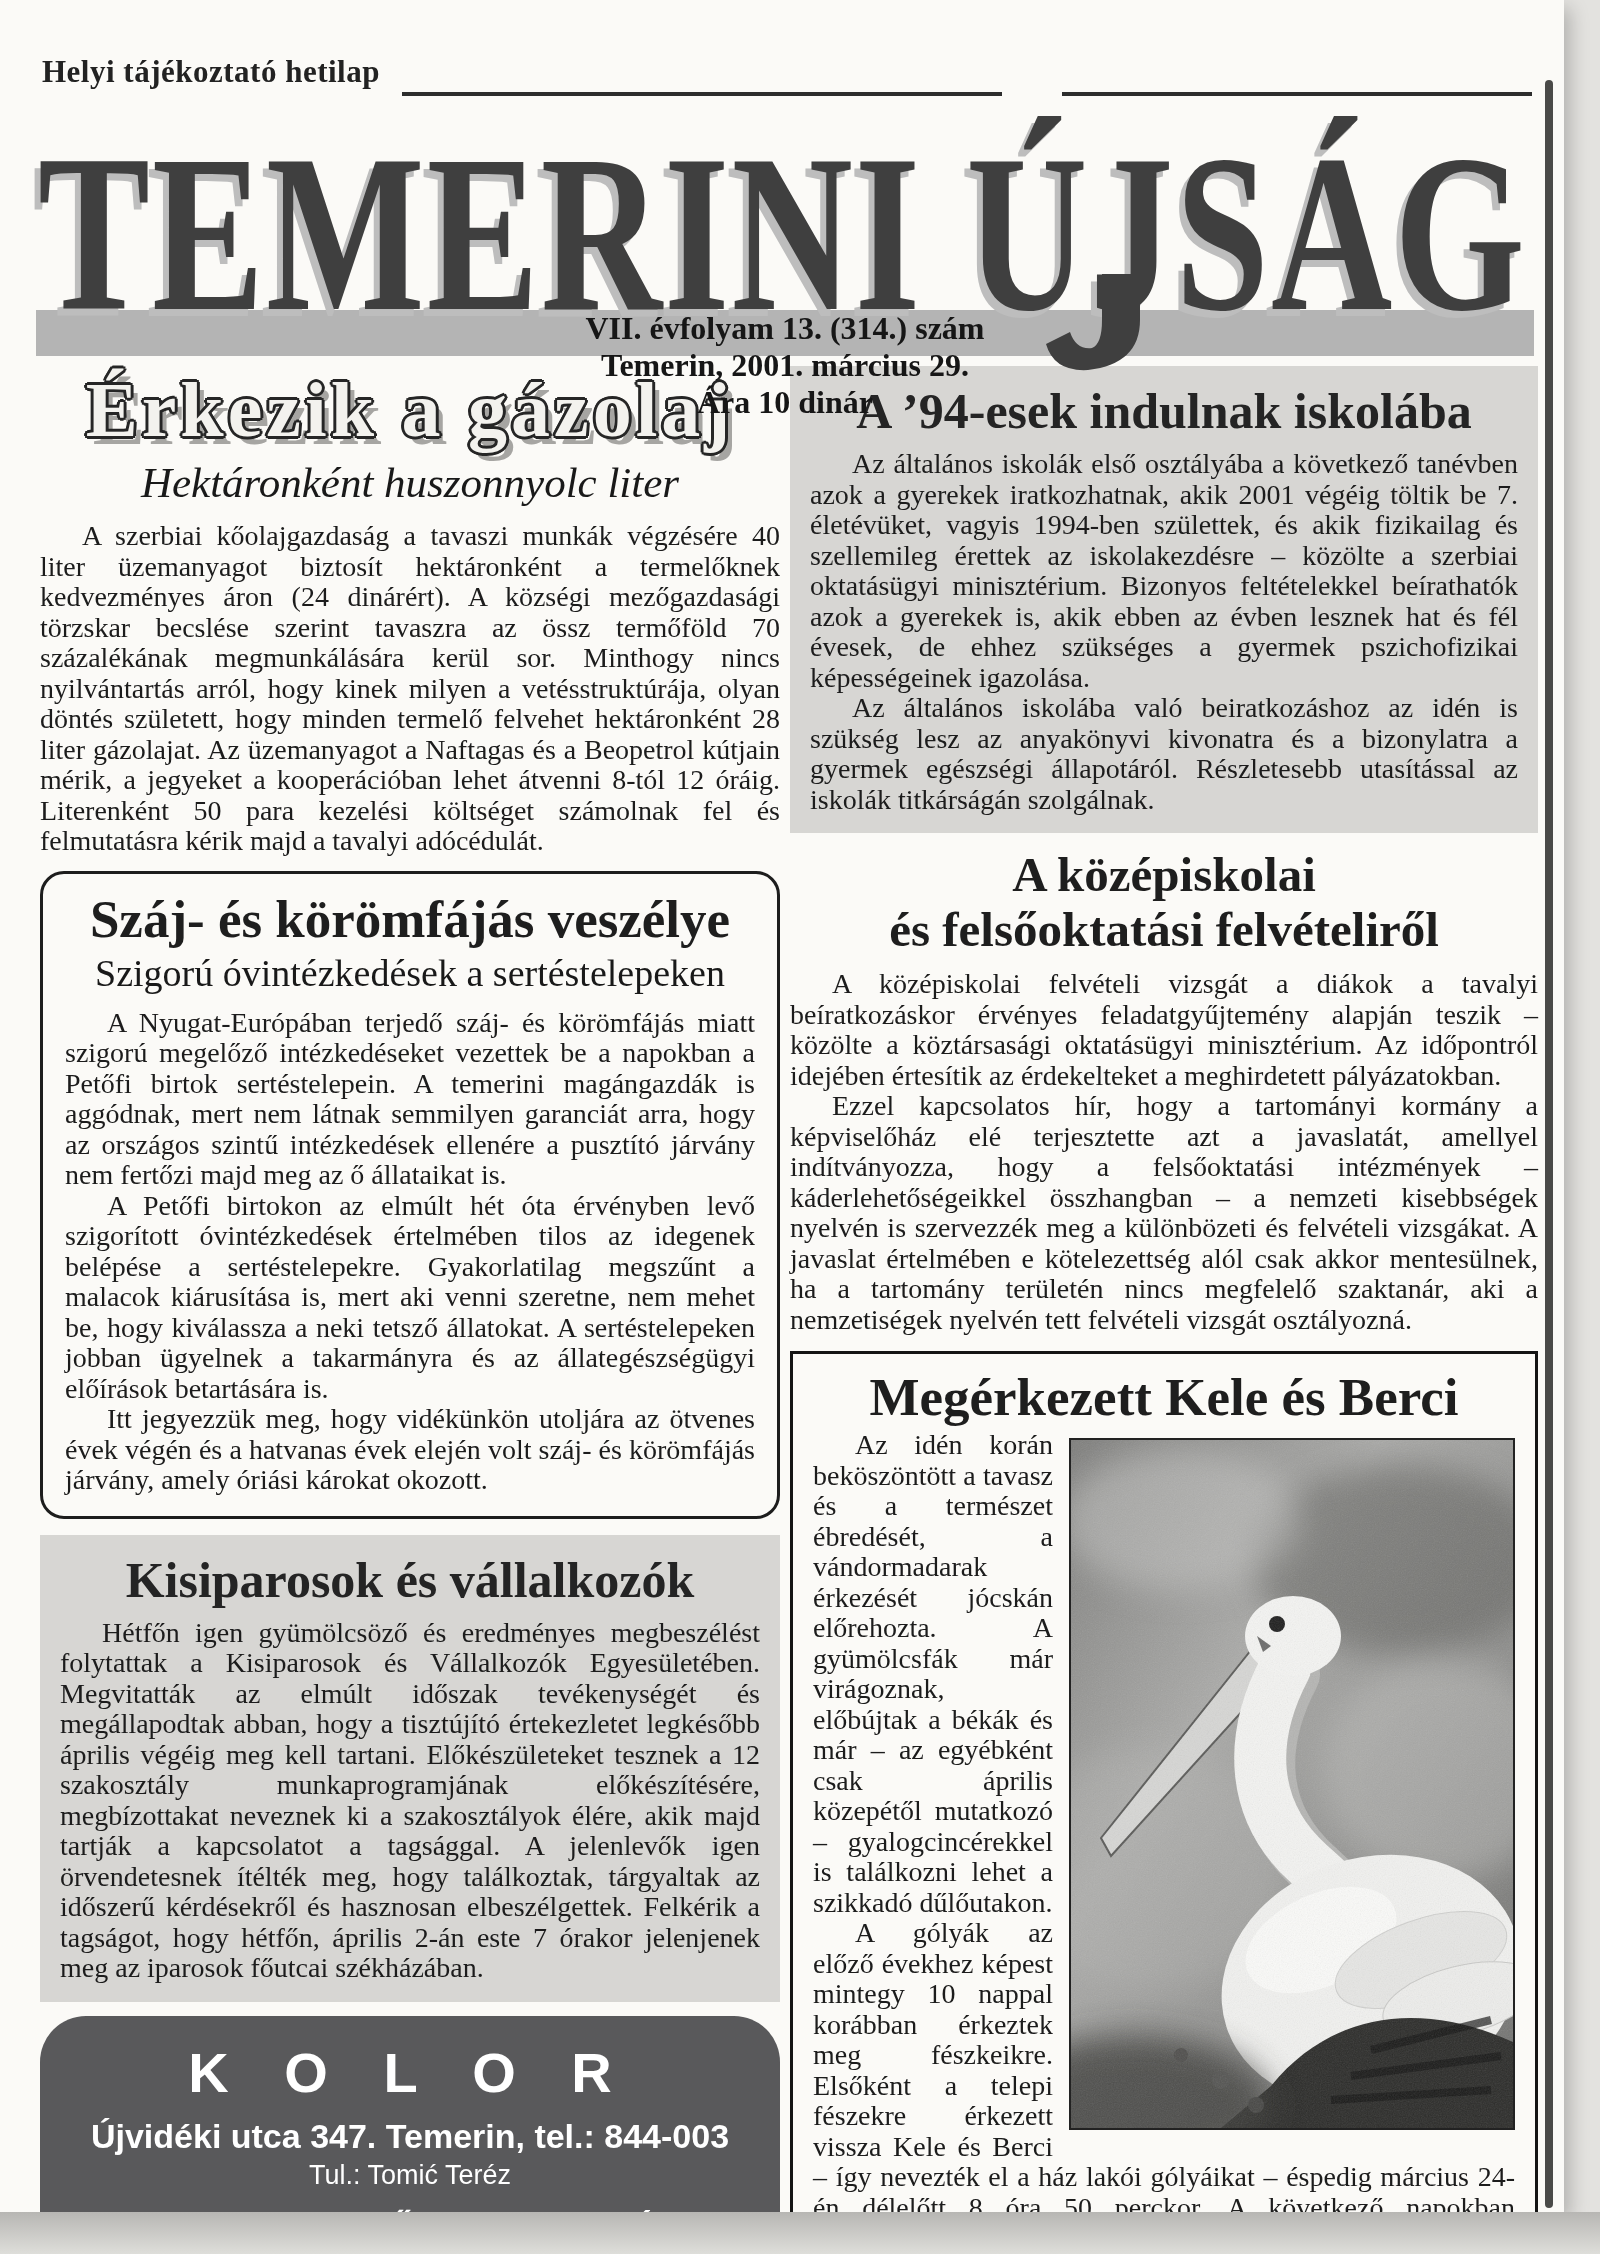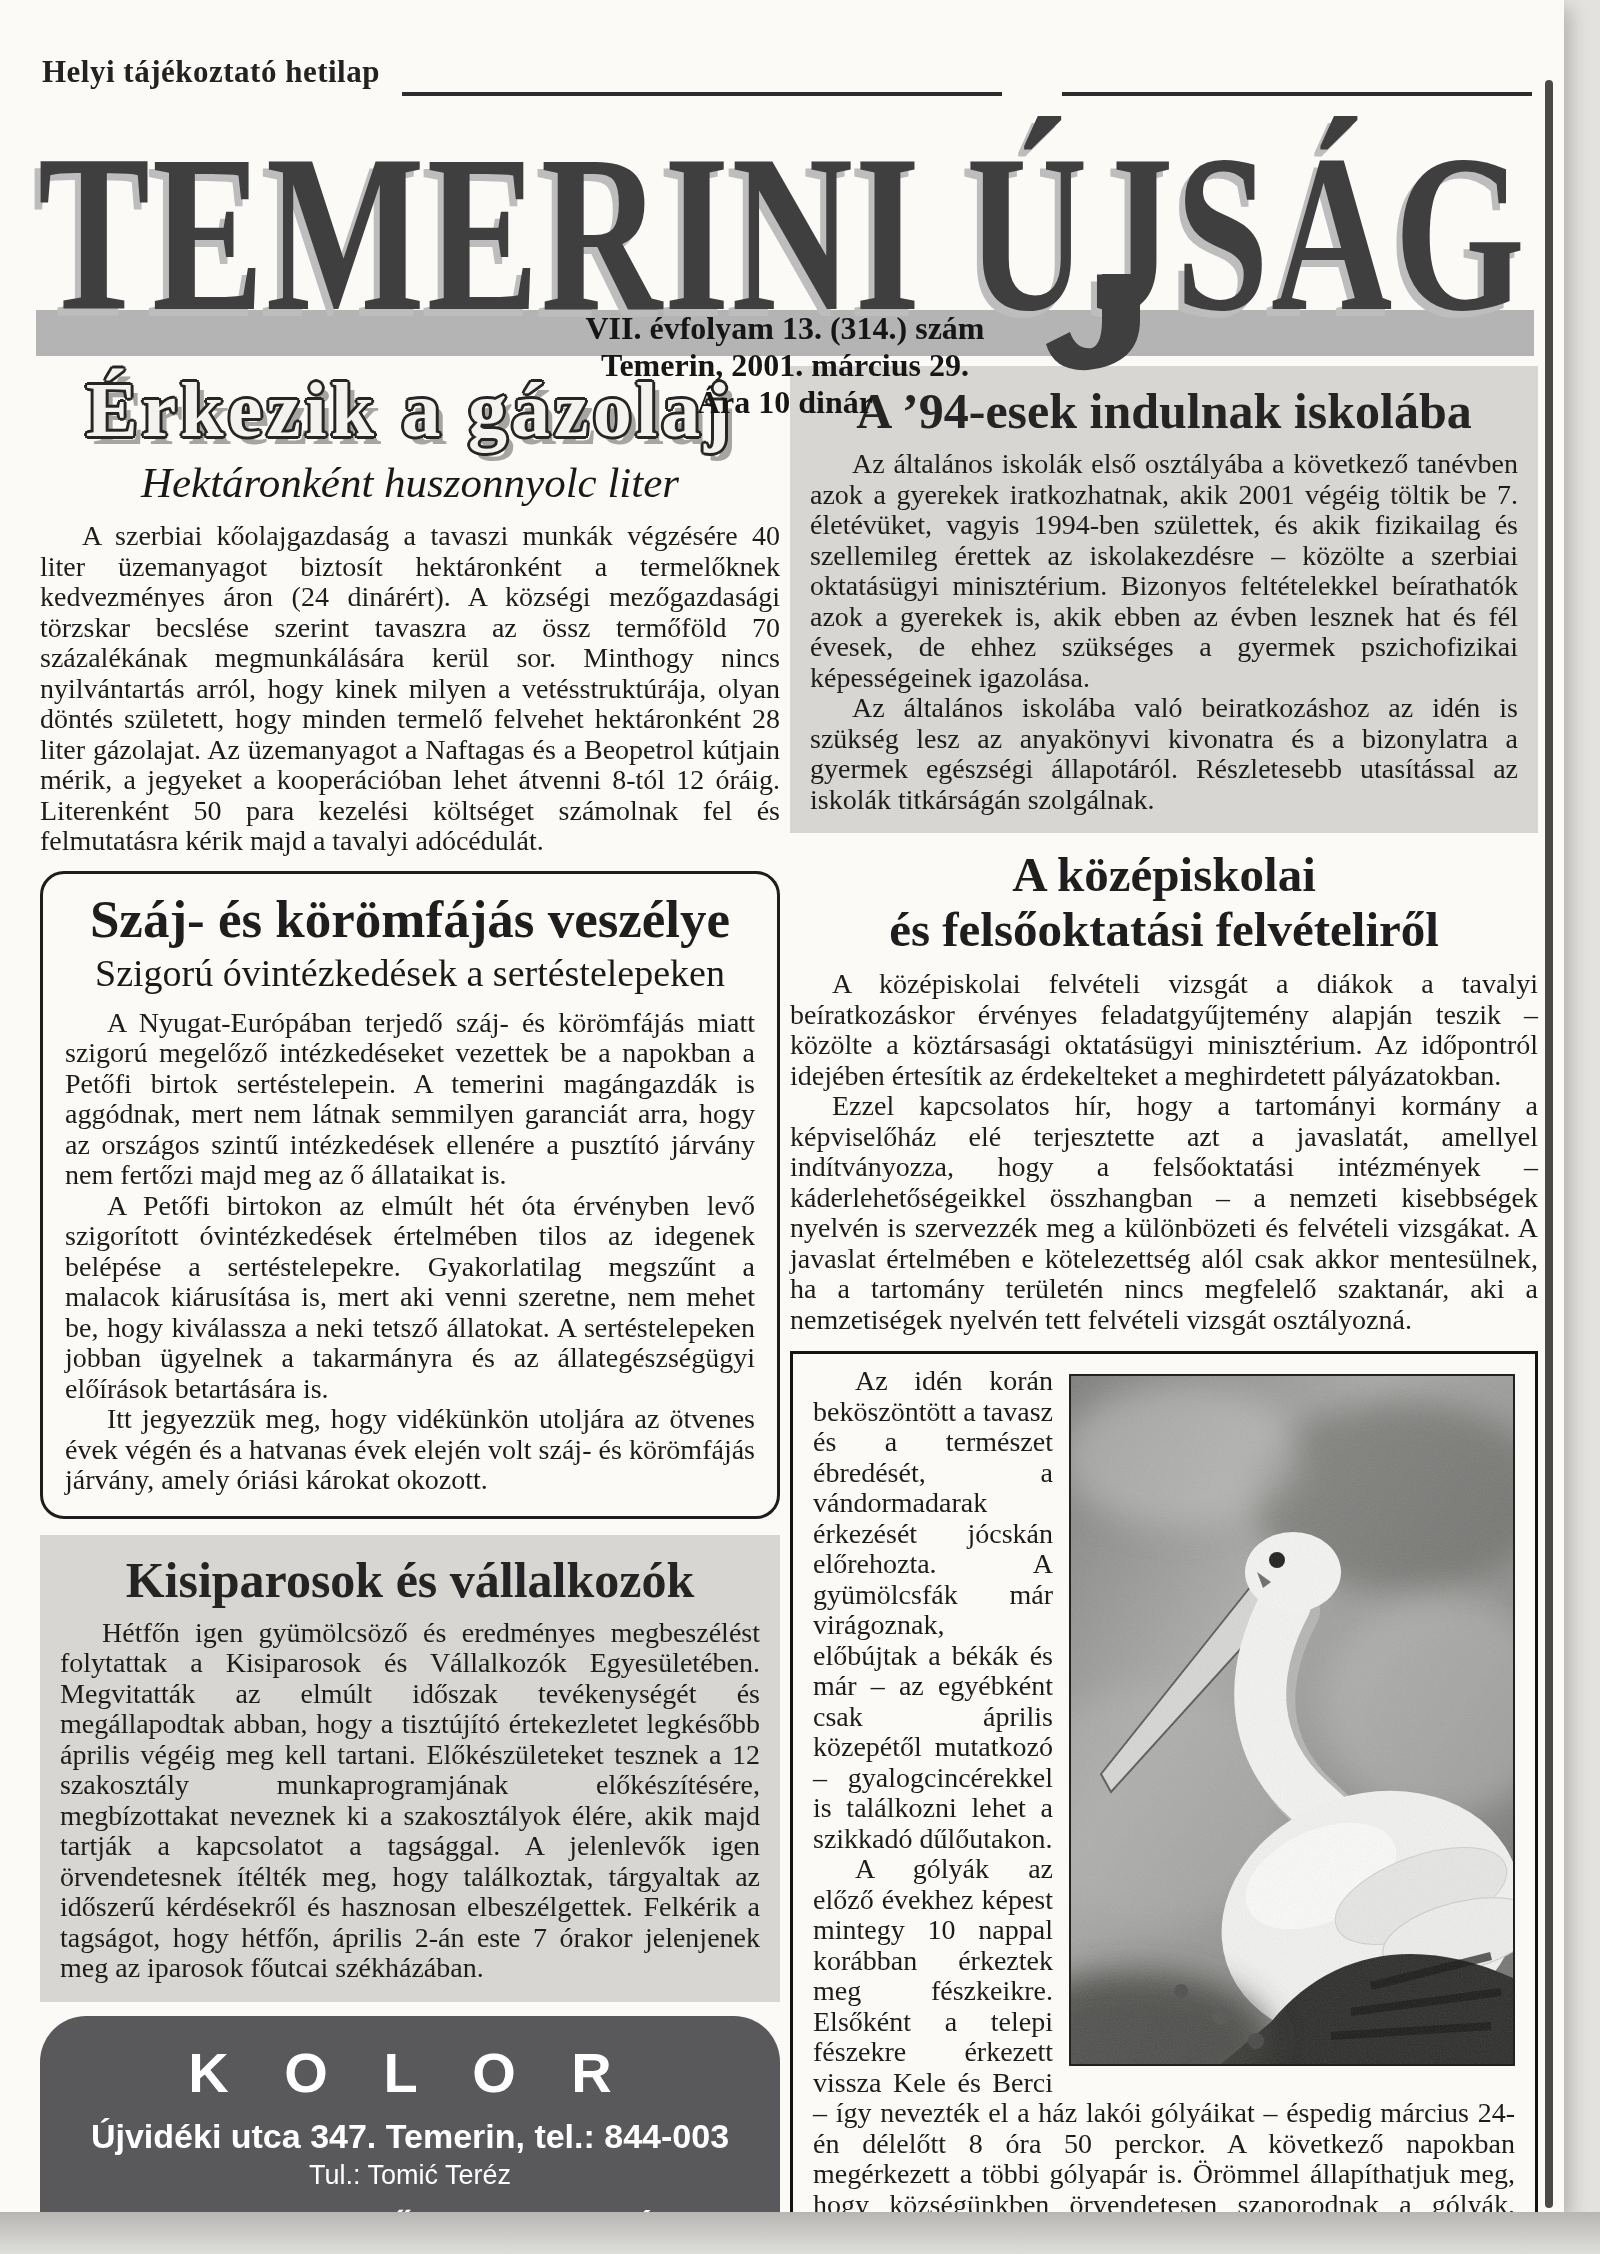--- a/index.html
+++ b/index.html
@@ -200,20 +200,21 @@
     <article class="art-felveteli">
       <h1 class="two-line-title">
         <span style="display:block">A középiskolai</span>
         <span style="display:block">és felsőoktatási felvételiről</span>
       </h1>
       <p class="body">A középiskolai felvételi vizsgát a diákok a tavalyi beíratkozáskor érvényes feladatgyűjtemény alapján teszik – közölte a köztársasági oktatásügyi minisztérium. Az időpontról idejében értesítik az érdekelteket a meghirdetett pályázatokban.</p>
       <p class="body">Ezzel kapcsolatos hír, hogy a tartományi kormány a képviselőház elé terjesztette azt a javaslatát, amellyel indítványozza, hogy a felsőoktatási intézmények – káderlehetőségeikkel összhangban – a nemzeti kisebbségek nyelvén is szervezzék meg a különbözeti és felvételi vizsgákat. A javaslat értelmében e kötelezettség alól csak akkor mentesülnek, ha a tartomány területén nincs megfelelő szaktanár, aki a nemzetiségek nyelvén tett felvételi vizsgát osztályozná.</p>
     </article>
 
     <section class="box-square">
+      <h1 class="box-title">Megérkezett Kele és Berci</h1>
 
       <svg class="stork-photo" viewBox="0 0 442 688" preserveAspectRatio="none">
         <defs>
           <linearGradient id="bgGrad" x1="0" y1="0" x2="1" y2="1">
             <stop offset="0" stop-color="#7e7e7c"></stop>
             <stop offset="0.35" stop-color="#aaaaa8"></stop>
             <stop offset="0.65" stop-color="#90908e"></stop>
             <stop offset="1" stop-color="#6e6e6c"></stop>
           </linearGradient>
           <filter id="soft" x="-40%" y="-40%" width="180%" height="180%">

